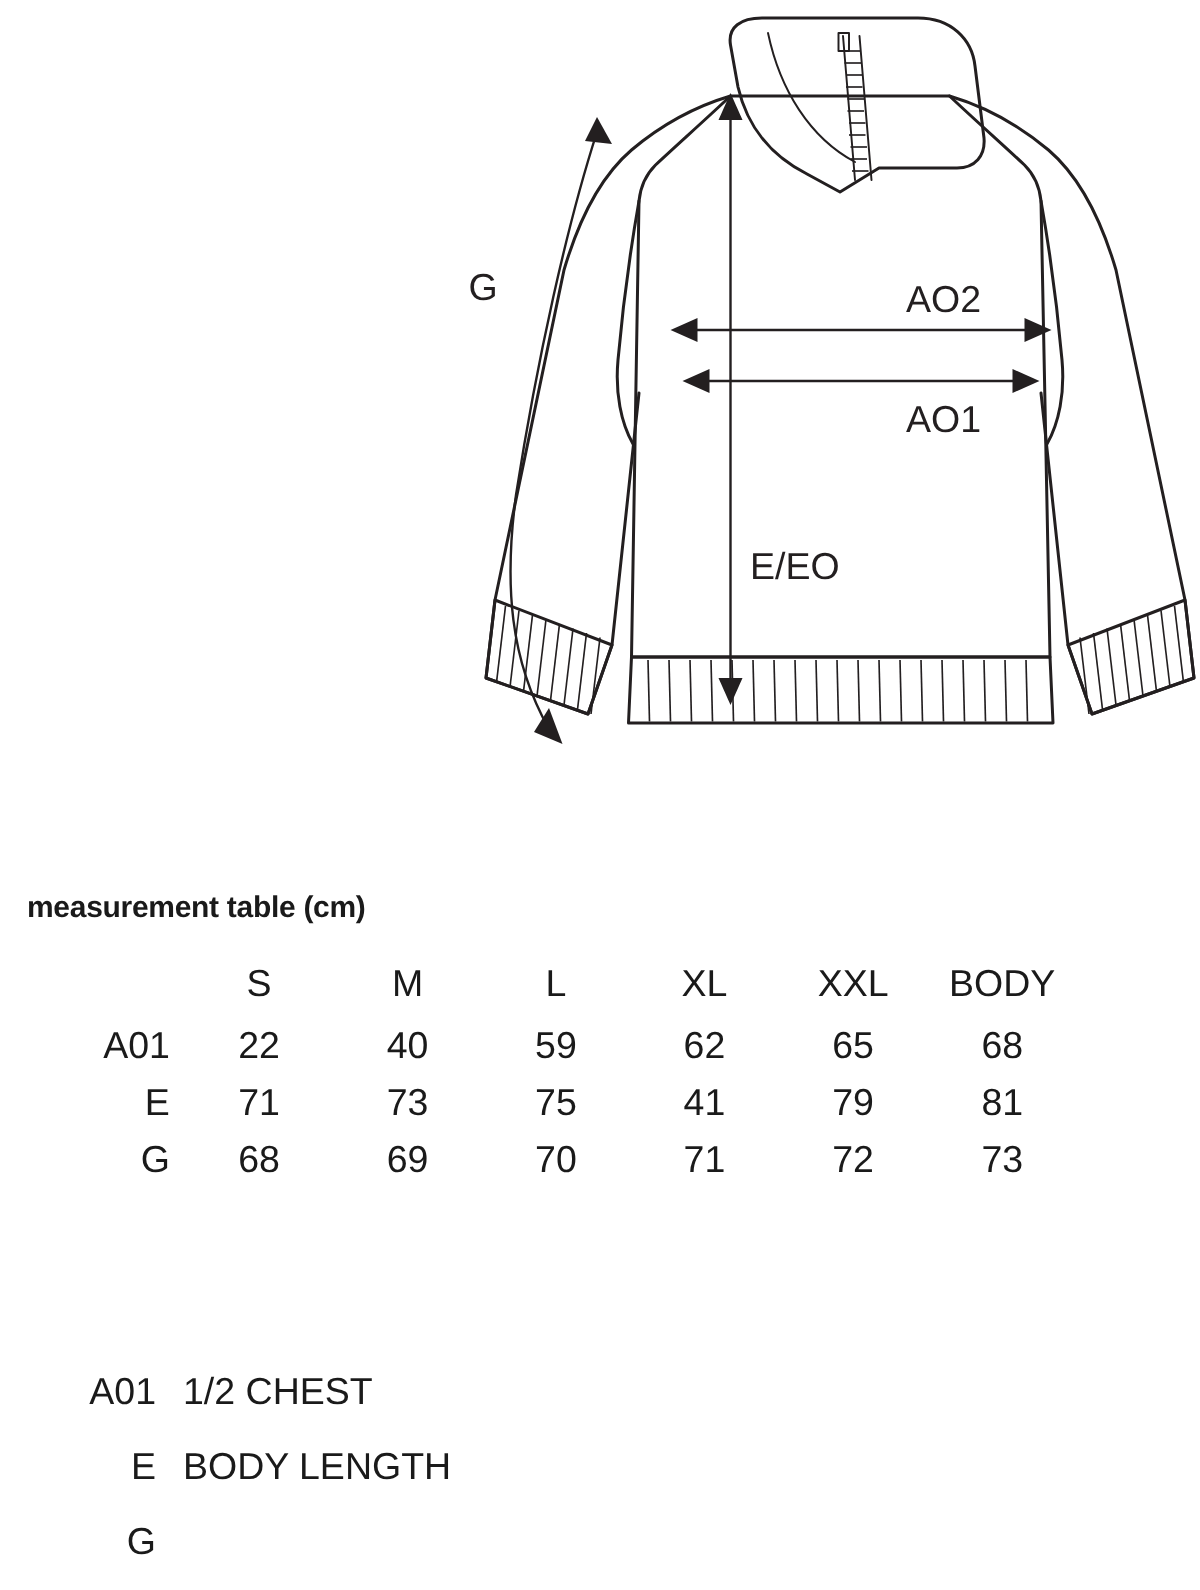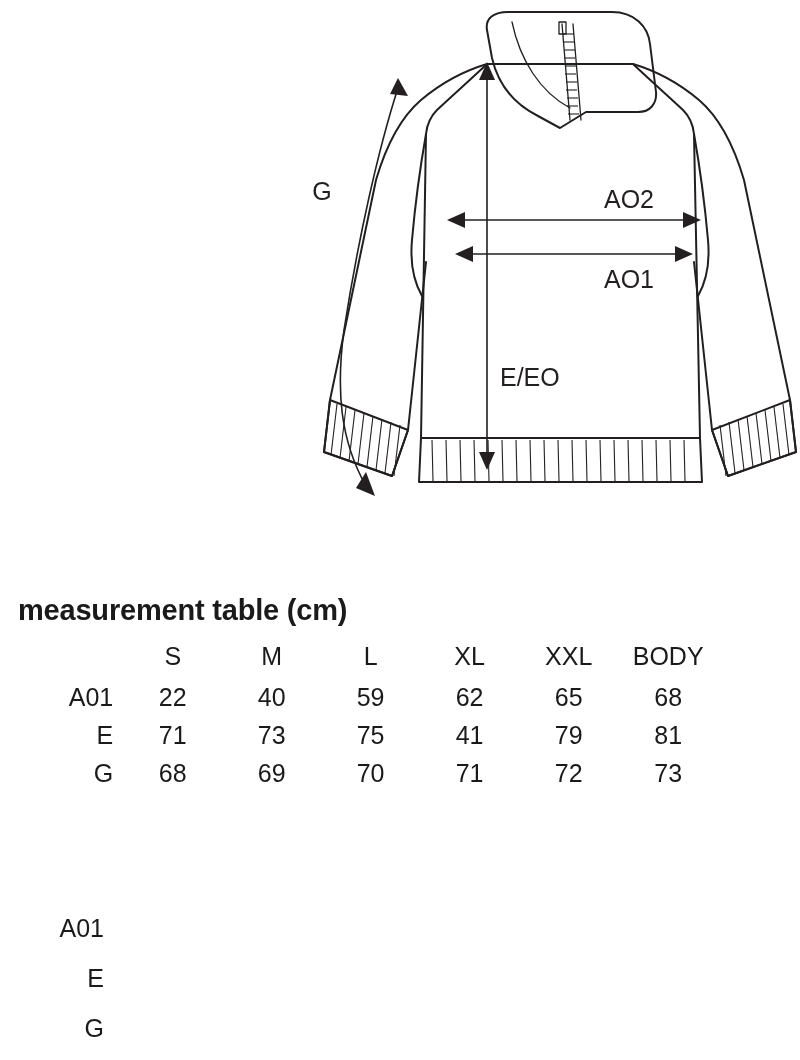--- a/index.html
+++ b/index.html
@@ -59,21 +59,21 @@
     font-family: "Liberation Sans", sans-serif;
     font-size: 25px;
     fill: #231f20;
   }
 
   
   #table-title {
     position: absolute;
     left: 18px;
     top: 594px;
-    font-size: 29px;
+    font-size: 20px;
     font-weight: bold;
     letter-spacing: -0.2px;
   }
 
   #measurement-table {
     position: absolute;
     left: 18px;
     top: 638px;
     width: 700px;
     border-collapse: collapse;
@@ -324,20 +324,22 @@
       <td>71</td>
       <td>72</td>
       <td>73</td>
     </tr>
   </tbody>
 </table>
 
 <div id="legend">
   <div class="legend-row">
     <div class="legend-code">A01</div>
+    <div class="legend-desc">1/2 CHEST</div>
   </div>
   <div class="legend-row">
     <div class="legend-code">E</div>
+    <div class="legend-desc">BODY LENGTH</div>
   </div>
   <div class="legend-row">
     <div class="legend-code">G</div>
   </div>
 </div>
 
 </body></html>

